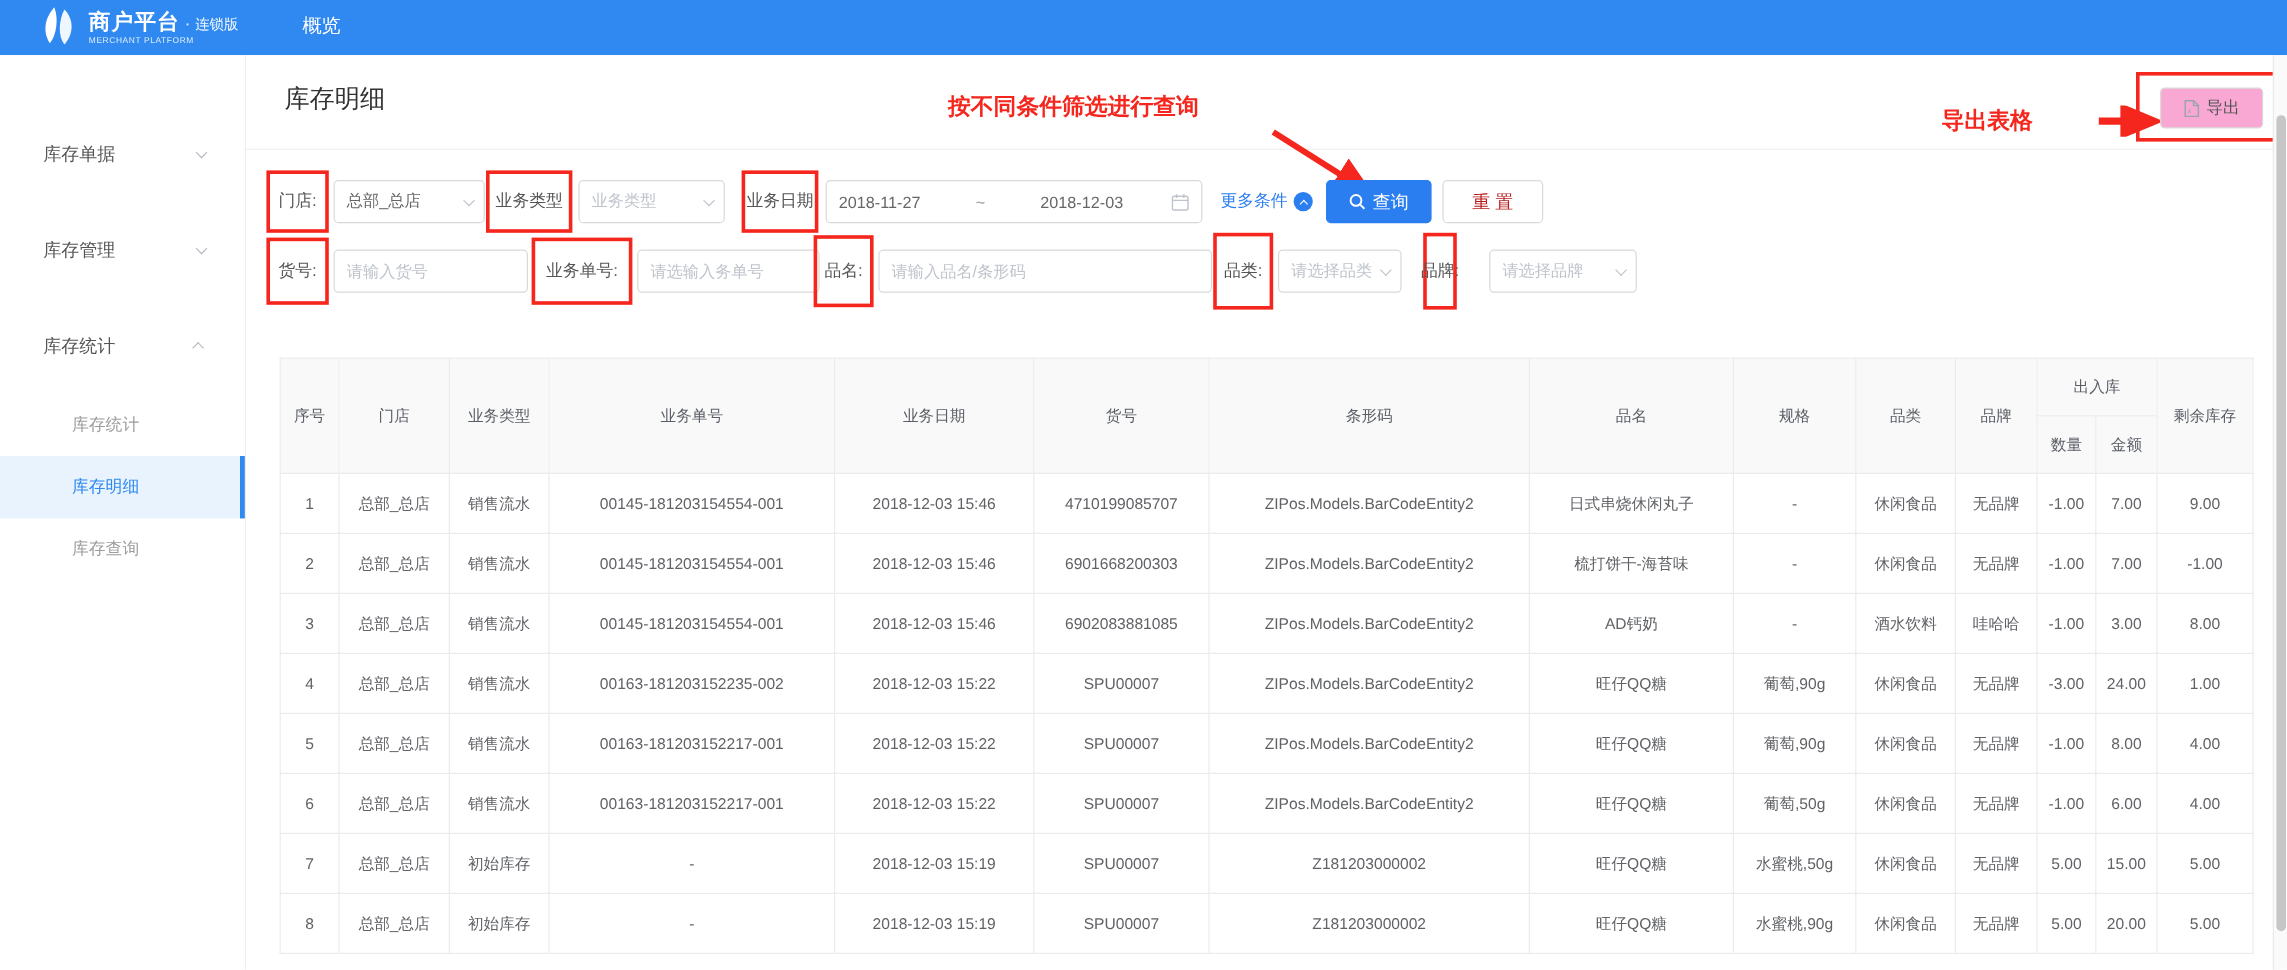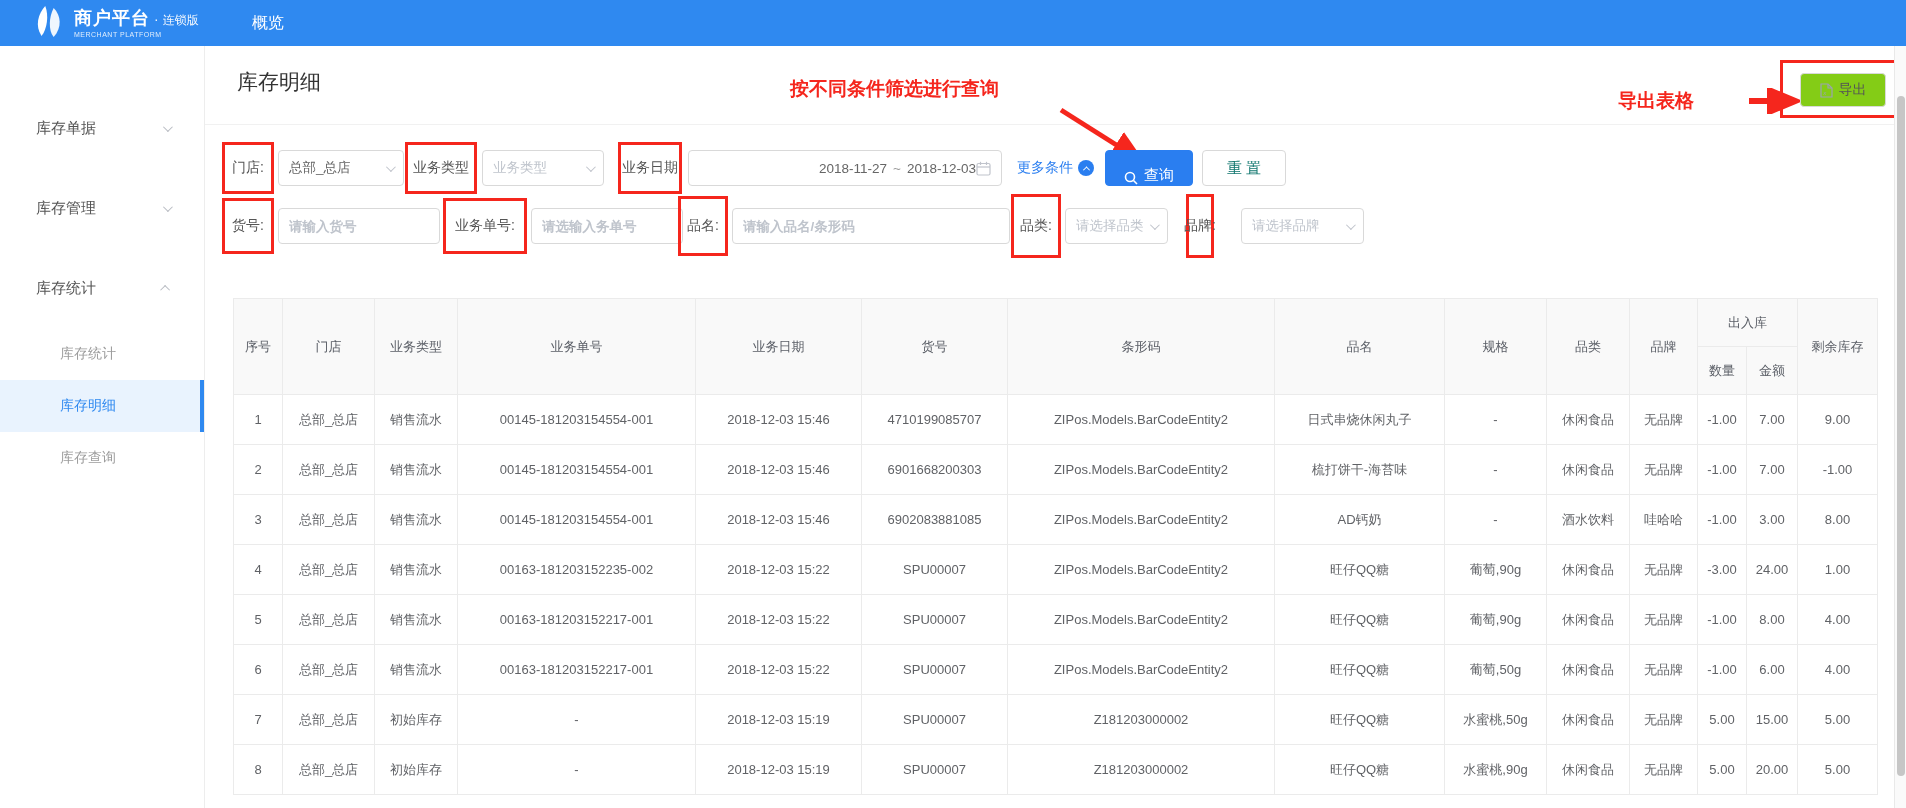--- a/index.html
+++ b/index.html
@@ -55,37 +55,37 @@
   .red-frame { position:absolute; border:3px solid #F5261D; }
   .red-label { position:absolute; border:3px solid #F5261D; display:flex; align-items:center;
     justify-content:center; font-size:14px; color:#555; white-space:nowrap; padding:0 4px; background:transparent; }
 
   
   .ctl { position:absolute; height:36px; border:1px solid #d9d9d9; border-radius:4px; background:#fff;
     display:flex; align-items:center; font-size:13.5px; color:#666; padding:0 10px; }
   .ctl .ph { color:#bfc4cc; }
   .ctl .chev { color:#c0c4cc; margin-left:auto; }
   .ctl input { border:none; outline:none; width:100%; font-size:13.5px; color:#3b82f6;
-    font-family:inherit; background:transparent;font-weight:bold; }
+    font-family:inherit; background:transparent; }
   .ctl input::placeholder { color:#bfc4cc; }
   .date-range { justify-content:space-between; }
   .date-sep { color:#999; margin:0 6px; }
   .cal-icon { color:#c0c4cc; }
   .more-link { position:absolute; display:flex; align-items:center; font-size:14px; color:#2A7EF0; cursor:pointer; }
   .more-circle { width:16px; height:16px; border-radius:50%; background:#2A7EF0; margin-left:5px;
     display:flex; align-items:center; justify-content:center; }
   .more-circle .chev { width:5px; height:5px; color:#fff; transform:rotate(-135deg) translate(-1px,-1px); }
   .btn { position:absolute; height:36px; border-radius:4px; display:flex; align-items:center;
     justify-content:center; font-size:15px; cursor:pointer; }
   .btn-primary { background:#2A7EF0; color:#fff; border:1px solid #2A7EF0; }
-  .btn-plain { background:#fff; color:#0f766e; border:1px solid #d9d9d9; }
+  .btn-plain { background:#fff; color:#b91c1c; border:1px solid #d9d9d9; }
   .btn svg { margin-right:6px; }
 
   
-  .export-btn { position:absolute; height:34px; border:1px solid #d9d9d9; border-radius:4px; background:#84cc16;
+  .export-btn { position:absolute; height:34px; border:1px solid #d9d9d9; border-radius:4px; background:#f9a8d4;
     display:flex; align-items:center; justify-content:center; font-size:14px; color:#555; }
   .export-btn svg { margin-right:6px; }
 
   
   .inv-table { position:absolute; left:28px; top:252px; border-collapse:collapse; table-layout:fixed; }
   .inv-table th, .inv-table td { border:1px solid #ebebeb; text-align:center;
     font-size:13px; font-weight:normal; overflow:hidden; white-space:nowrap; }
   .inv-table thead th { background:#f9f9f9; color:#5a5e66; height:48px; }
   .inv-table tbody td { color:#606266; height:50px; background:#fff; }
 
@@ -194,40 +194,40 @@
     <span class="chev down"></span>
   </div>
 
   <div class="red-label" style="left:200px; top:96px; width:72px; height:52px;">业务类型</div>
   <div class="ctl" style="left:277px; top:104px; width:122px;">
     <span class="ph">业务类型</span>
     <span class="chev down"></span>
   </div>
 
   <div class="red-label" style="left:413px; top:96px; width:64px; height:52px;">业务日期</div>
-  <div class="ctl date-range" style="left:483px; top:104px; width:314px;justify-content:flex-end;">
+  <div class="ctl date-range" style="left:483px; top:104px; width:314px;">
     <span>2018-11-27</span>
     <span class="date-sep">~</span>
     <span>2018-12-03</span>
     <svg class="cal-icon" width="15" height="15" viewBox="0 0 15 15">
       <rect x="1" y="2.5" width="13" height="11.5" rx="1.5" fill="none" stroke="#c0c4cc" stroke-width="1.2"></rect>
       <line x1="1" y1="6" x2="14" y2="6" stroke="#c0c4cc" stroke-width="1.2"></line>
       <line x1="4.5" y1="0.8" x2="4.5" y2="4" stroke="#c0c4cc" stroke-width="1.2"></line>
       <line x1="10.5" y1="0.8" x2="10.5" y2="4" stroke="#c0c4cc" stroke-width="1.2"></line>
     </svg>
   </div>
 
   <div class="more-link" style="left:812px; top:113px;">
     <span>更多条件</span>
     <span class="more-circle">
         <span class="chev"></span>
       </span>
   </div>
 
-  <div class="btn btn-primary" style="left:900px; top:104px; width:88px;align-items:flex-end;">
+  <div class="btn btn-primary" style="left:900px; top:104px; width:88px;">
     <svg width="14" height="14" viewBox="0 0 14 14">
       <circle cx="6" cy="6" r="4.5" fill="none" stroke="#fff" stroke-width="1.6"></circle>
       <line x1="9.5" y1="9.5" x2="13" y2="13" stroke="#fff" stroke-width="1.6"></line>
     </svg>
     <span>查询</span>
   </div>
   <div class="btn btn-plain" style="left:997px; top:104px; width:84px;">
     <span>重 置</span>
   </div>
 

